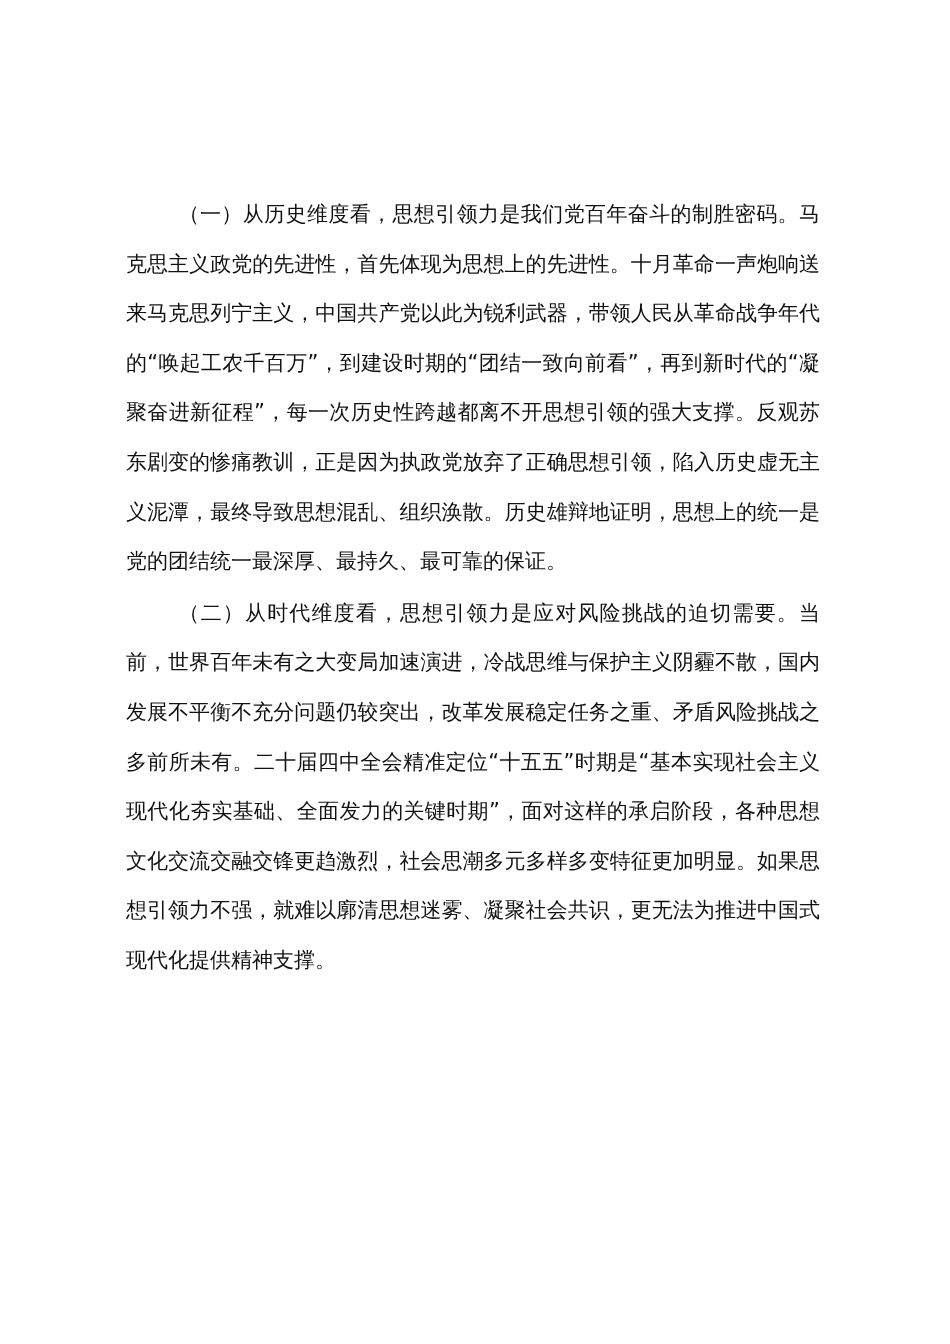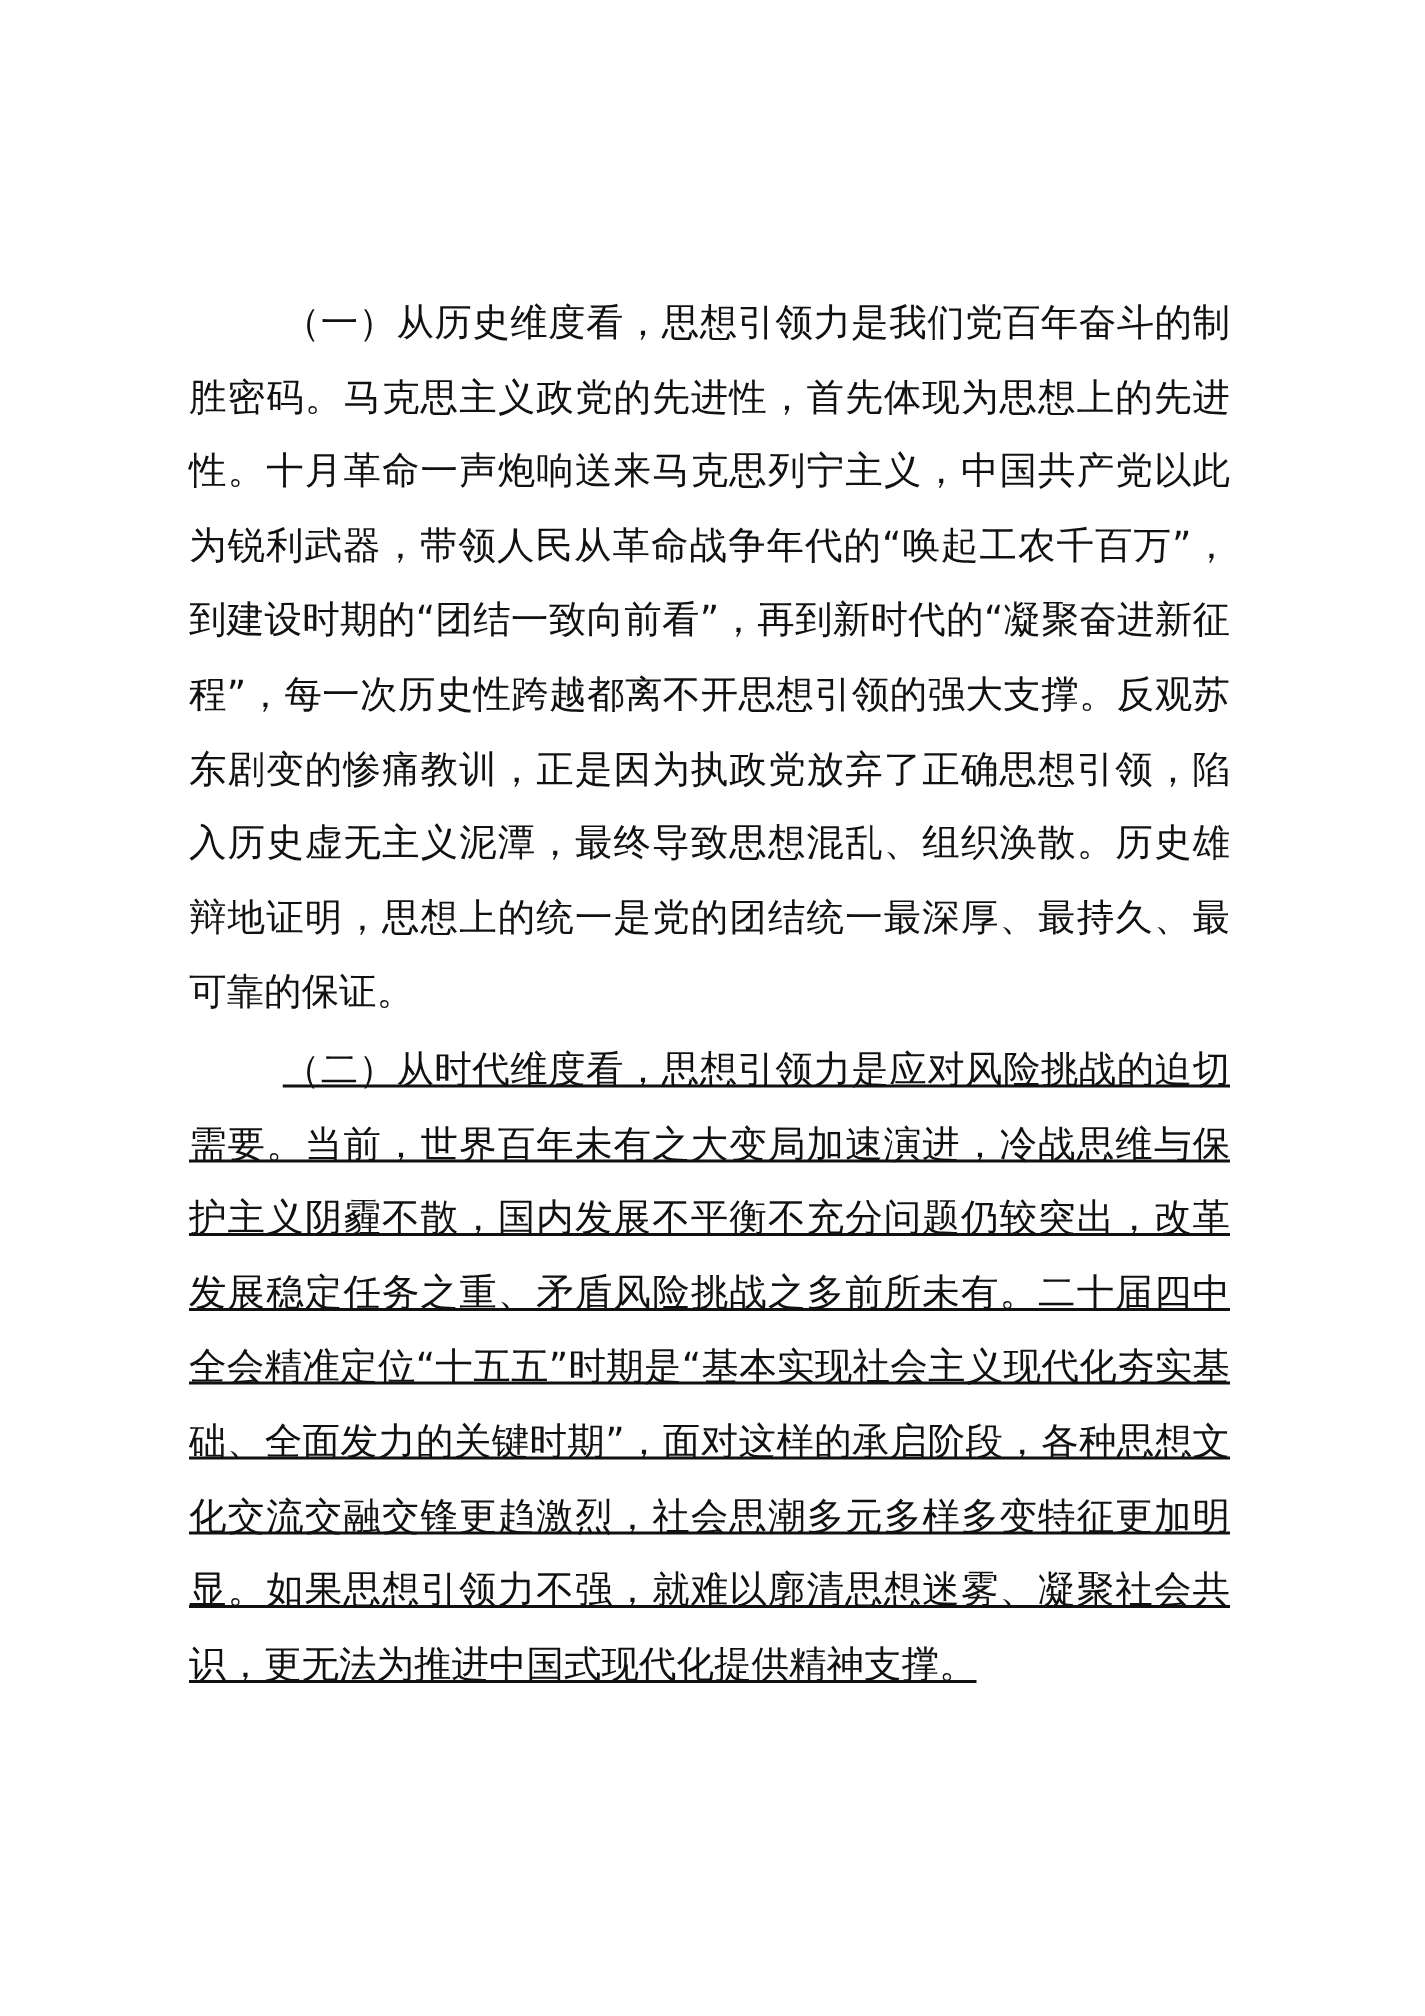--- a/index.html
+++ b/index.html
@@ -16,31 +16,31 @@
       color: #111111;
     }
     .page {
       position: absolute;
       left: 126px;
       top: 190px;
       width: 694px;
     }
     .para {
       margin: 0;
-      font-size: 25px;
+      font-size: 21px;
       line-height: 49.6px;
       text-align: justify;
       text-justify: inter-character;
       text-indent: 2.5em;
       letter-spacing: 0;
       word-break: break-all;
     }
     .para + .para {
       margin-top: 0;
     }
   </style>
 </head>
 <body>
 
 <div class="page">
   <p class="para">（一）从历史维度看，思想引领力是我们党百年奋斗的制胜密码。马克思主义政党的先进性，首先体现为思想上的先进性。十月革命一声炮响送来马克思列宁主义，中国共产党以此为锐利武器，带领人民从革命战争年代的“唤起工农千百万”，到建设时期的“团结一致向前看”，再到新时代的“凝聚奋进新征程”，每一次历史性跨越都离不开思想引领的强大支撑。反观苏东剧变的惨痛教训，正是因为执政党放弃了正确思想引领，陷入历史虚无主义泥潭，最终导致思想混乱、组织涣散。历史雄辩地证明，思想上的统一是党的团结统一最深厚、最持久、最可靠的保证。</p>
-  <p class="para" style="margin-top:2px;text-decoration:underline;">（二）从时代维度看，思想引领力是应对风险挑战的迫切需要。当前，世界百年未有之大变局加速演进，冷战思维与保护主义阴霾不散，国内发展不平衡不充分问题仍较突出，改革发展稳定任务之重、矛盾风险挑战之多前所未有。二十届四中全会精准定位“十五五”时期是“基本实现社会主义现代化夯实基础、全面发力的关键时期”，面对这样的承启阶段，各种思想文化交流交融交锋更趋激烈，社会思潮多元多样多变特征更加明显。如果思想引领力不强，就难以廓清思想迷雾、凝聚社会共识，更无法为推进中国式现代化提供精神支撑。</p>
+  <p class="para" style="margin-top:2px;">（二）从时代维度看，思想引领力是应对风险挑战的迫切需要。当前，世界百年未有之大变局加速演进，冷战思维与保护主义阴霾不散，国内发展不平衡不充分问题仍较突出，改革发展稳定任务之重、矛盾风险挑战之多前所未有。二十届四中全会精准定位“十五五”时期是“基本实现社会主义现代化夯实基础、全面发力的关键时期”，面对这样的承启阶段，各种思想文化交流交融交锋更趋激烈，社会思潮多元多样多变特征更加明显。如果思想引领力不强，就难以廓清思想迷雾、凝聚社会共识，更无法为推进中国式现代化提供精神支撑。</p>
 </div>
 
 </body></html>

